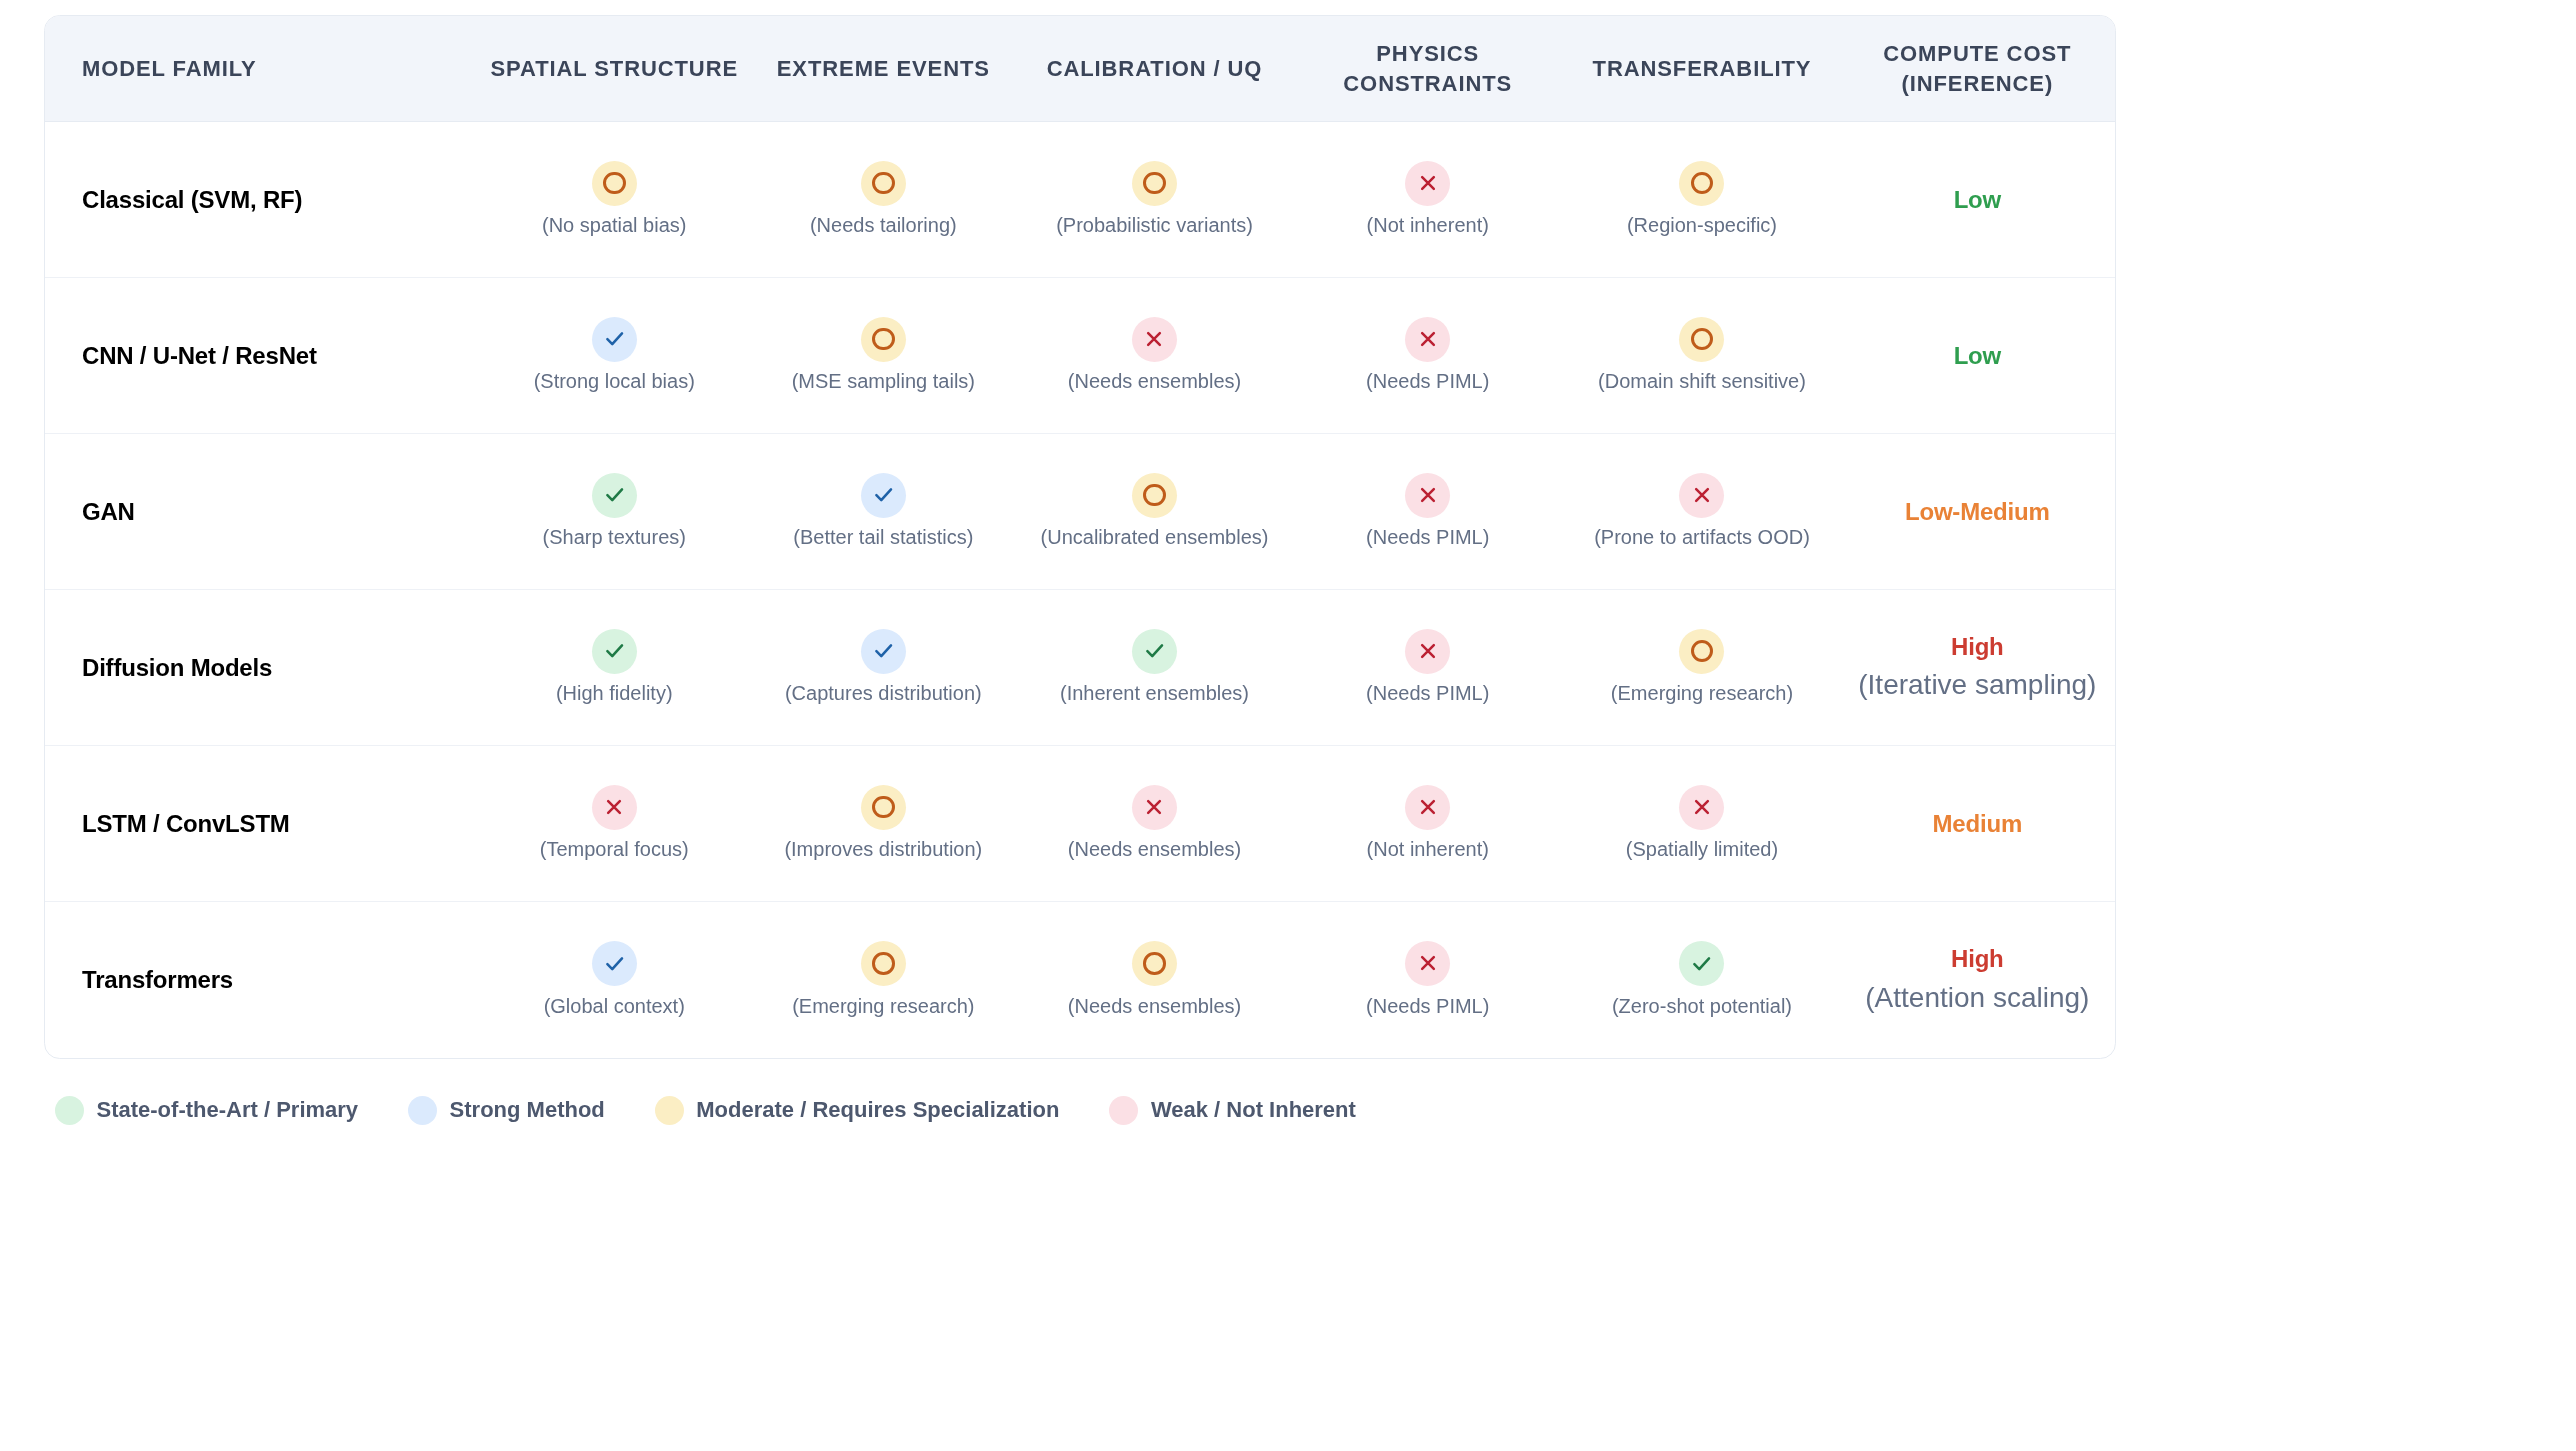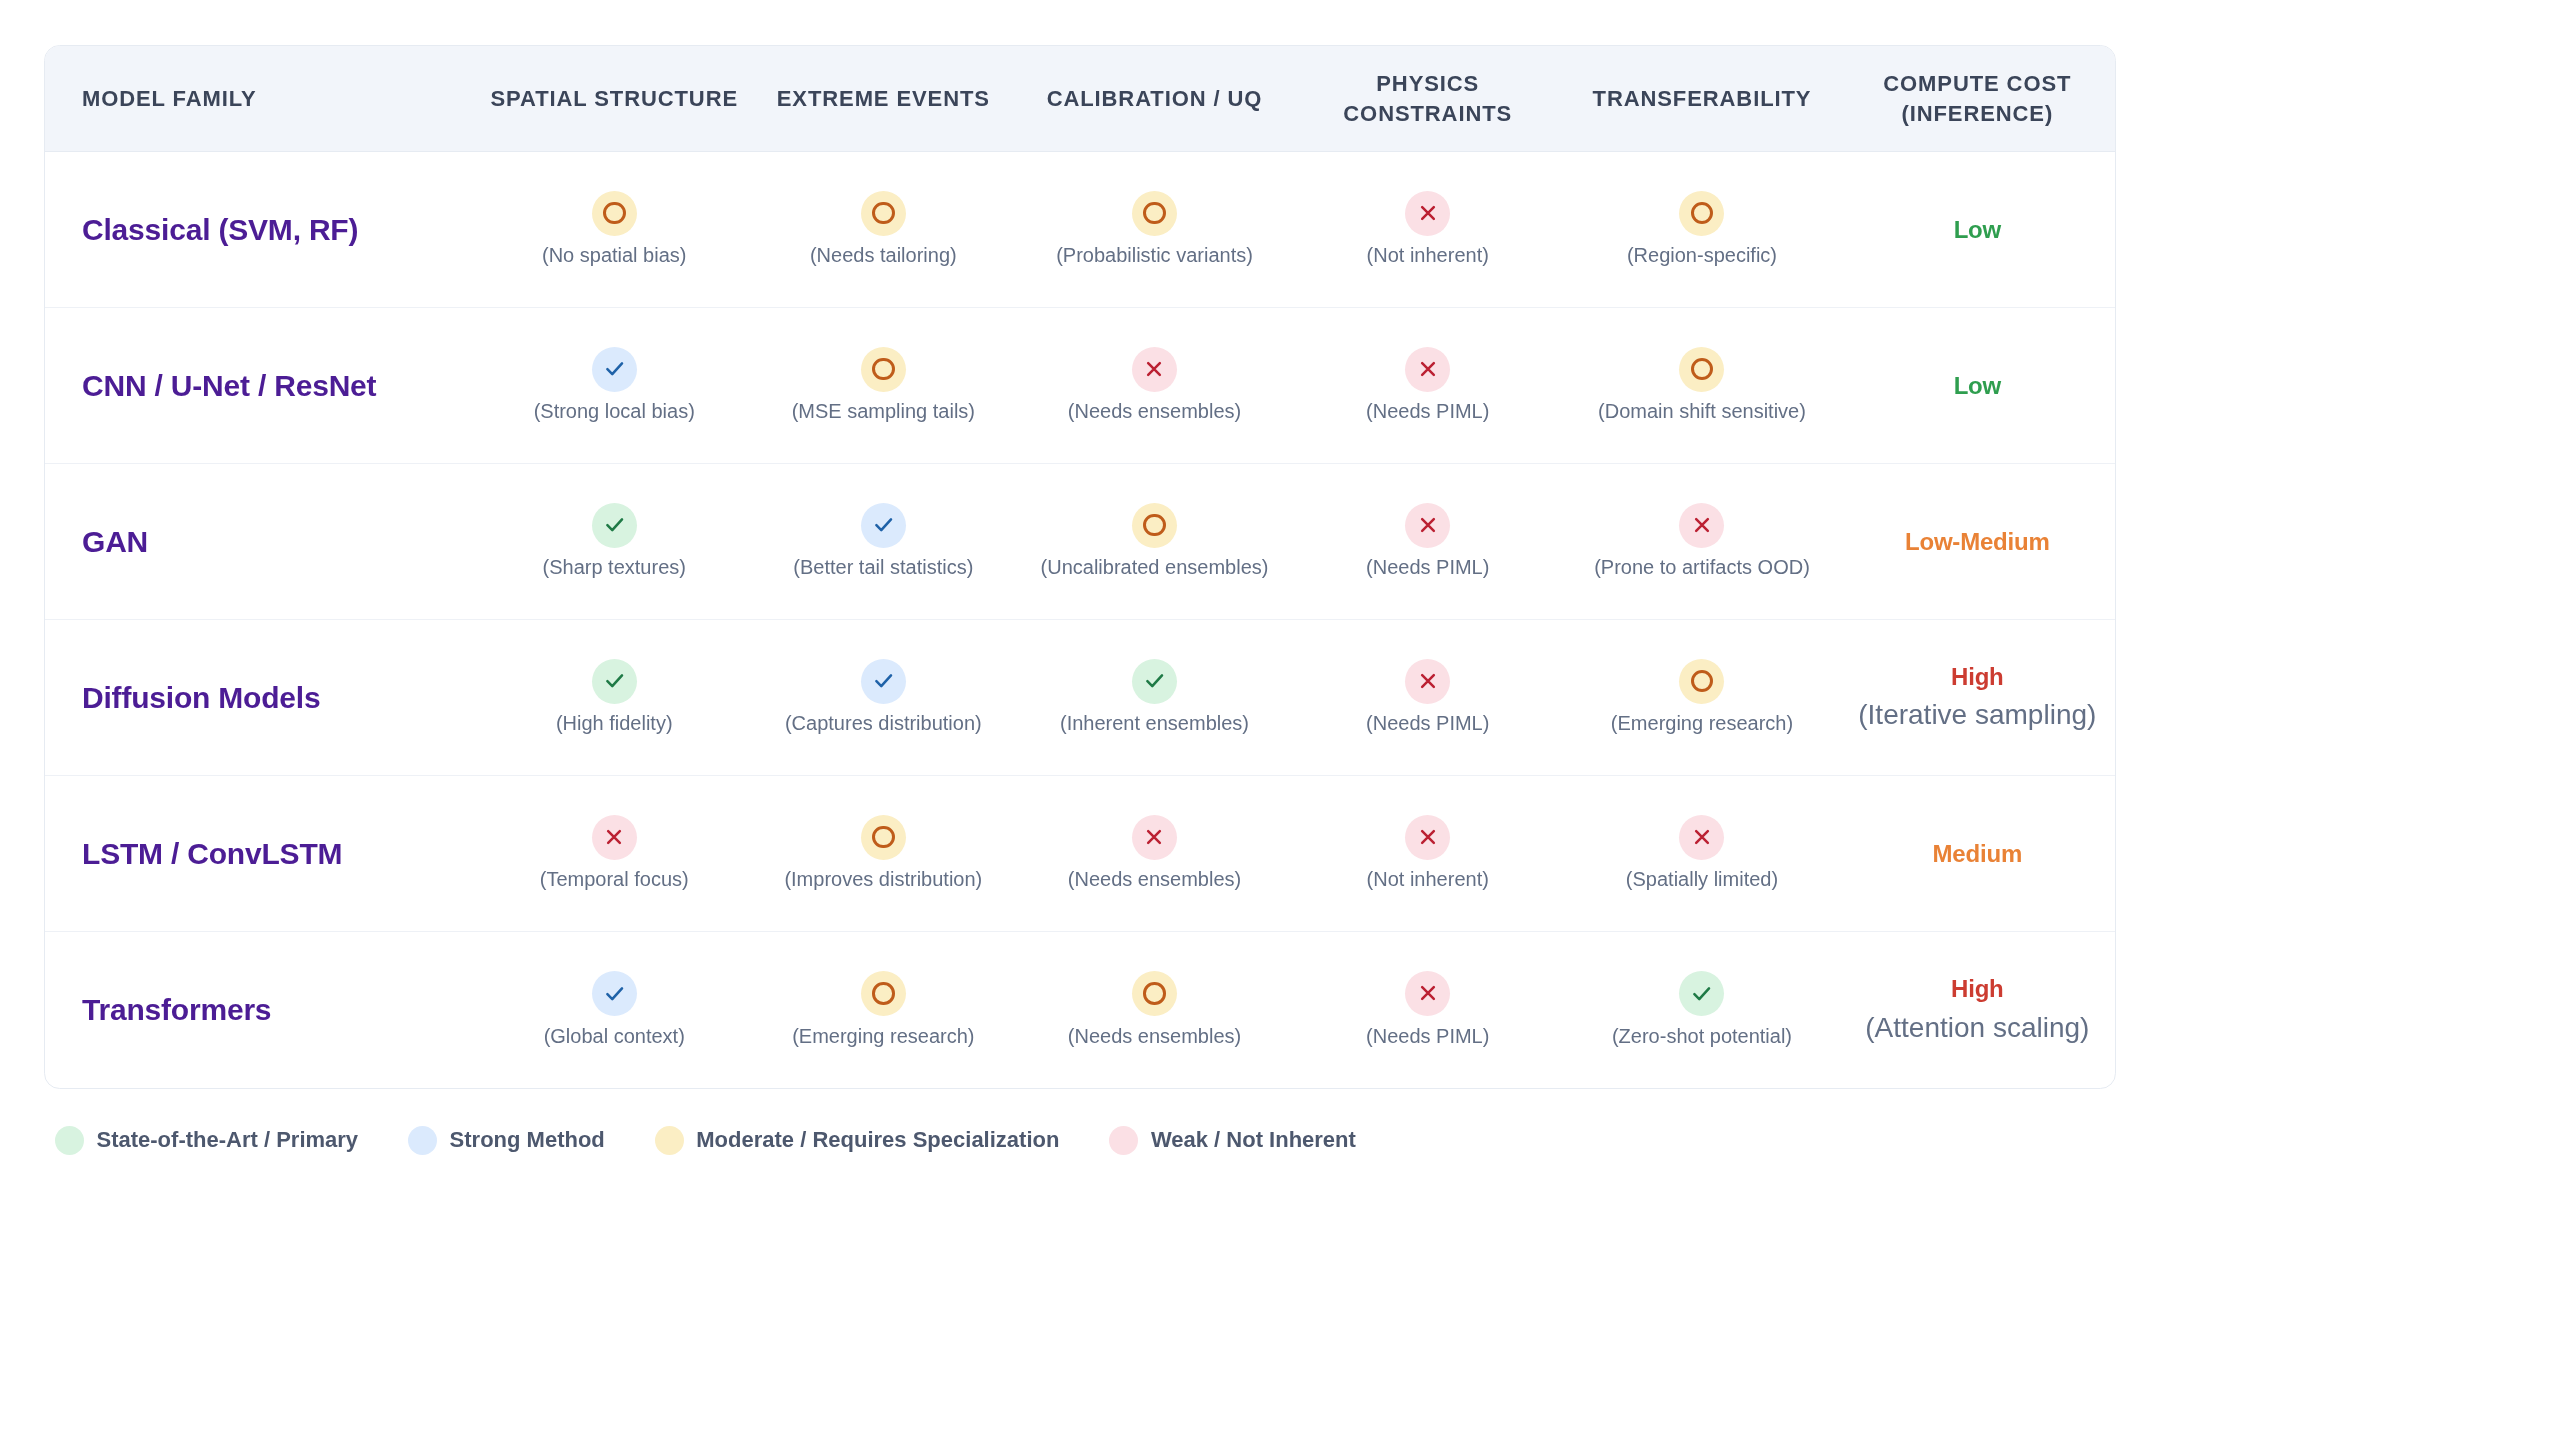--- a/index.html
+++ b/index.html
@@ -13,21 +13,21 @@
     font-family: "Liberation Sans", sans-serif;
     color: #1e2535;
     overflow: hidden;
   }
 
   .page {
     position: relative;
     width: 2160px;
     height: 1452px;
     box-sizing: border-box;
-    padding: 45px 44px 0 44px;
+    padding: 15px 44px 0 44px;
   }
 
   
   .table-card {
     border: 1.6px solid #e6ebf2;
     border-radius: 15.6px;
     overflow: hidden;
     background: #ffffff;
   }
 
@@ -75,23 +75,23 @@
     padding: 23.4px 6.2px;
     vertical-align: middle;
     text-align: center;
     height: 156px;
     box-sizing: border-box;
   }
 
   td.family {
     text-align: left;
     padding-left: 37px;
-    font-size: 30px;
+    font-size: 24px;
     font-weight: bold;
-    color: #4c1d95;
+    color: #000000;
     letter-spacing: -0.2px;
   }
 
   .cell-inner {
     display: flex;
     flex-direction: column;
     align-items: center;
     justify-content: flex-start;
     gap: 7.8px;
   }

